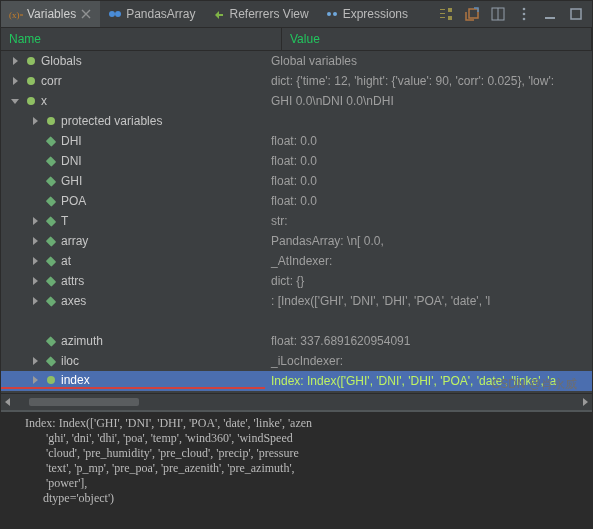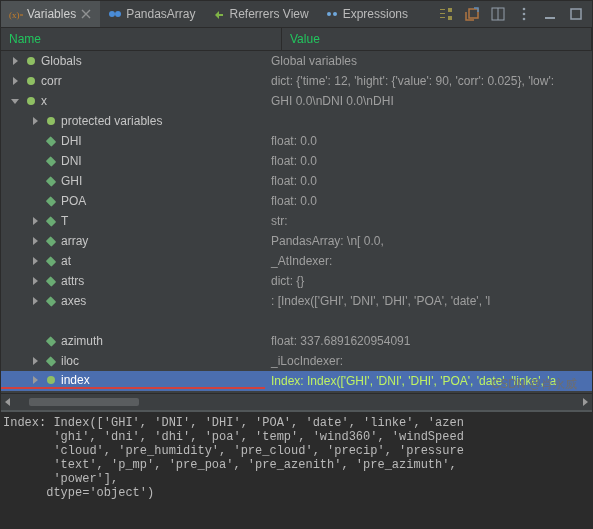--- a/index.html
+++ b/index.html
@@ -31,21 +31,21 @@
   .bullet.green{background:#8fbf63}
   .bullet.member{background:#6aab73;width:7px;height:7px;border-radius:1px;transform:rotate(45deg)}
   .nm{color:#c6c6c6}
   .row.sel .nm{color:#ffffff}
   
   .hscroll{height:16px;background:#3c3f41;border-top:1px solid #2b2b2b;display:flex;align-items:center}
   .hscroll .track{flex:1;height:10px;background:#3c3f41;position:relative;margin:0 14px}
   .hscroll .thumb{position:absolute;left:0;width:110px;height:8px;top:1px;background:#5a5d5f;border-radius:2px}
   .hscroll .arrow{width:14px;height:14px;display:flex;align-items:center;justify-content:center;color:#999}
   
-  .console{height:108px;background:#2b2b2b;border-top:2px solid #515658;padding:4px 2px;font-family:Liberation Mono, monospace;font-size:12px;color:#bababa;white-space:pre;overflow:hidden}
+  .console{height:108px;background:#2b2b2b;border-top:2px solid #515658;padding:4px 24px;font-family:Liberation Serif, serif;font-size:12px;color:#bababa;white-space:pre;overflow:hidden}
   .watermark{position:absolute;right:16px;bottom:136px;font-size:12px;color:#6e6e6e;pointer-events:none}
 </style>
 </head>
 <body>
 
 <div class="root">
 
   <div class="tabstrip">
     <div id="tabs-host" style="display: flex;">
         <div class="tab active">

